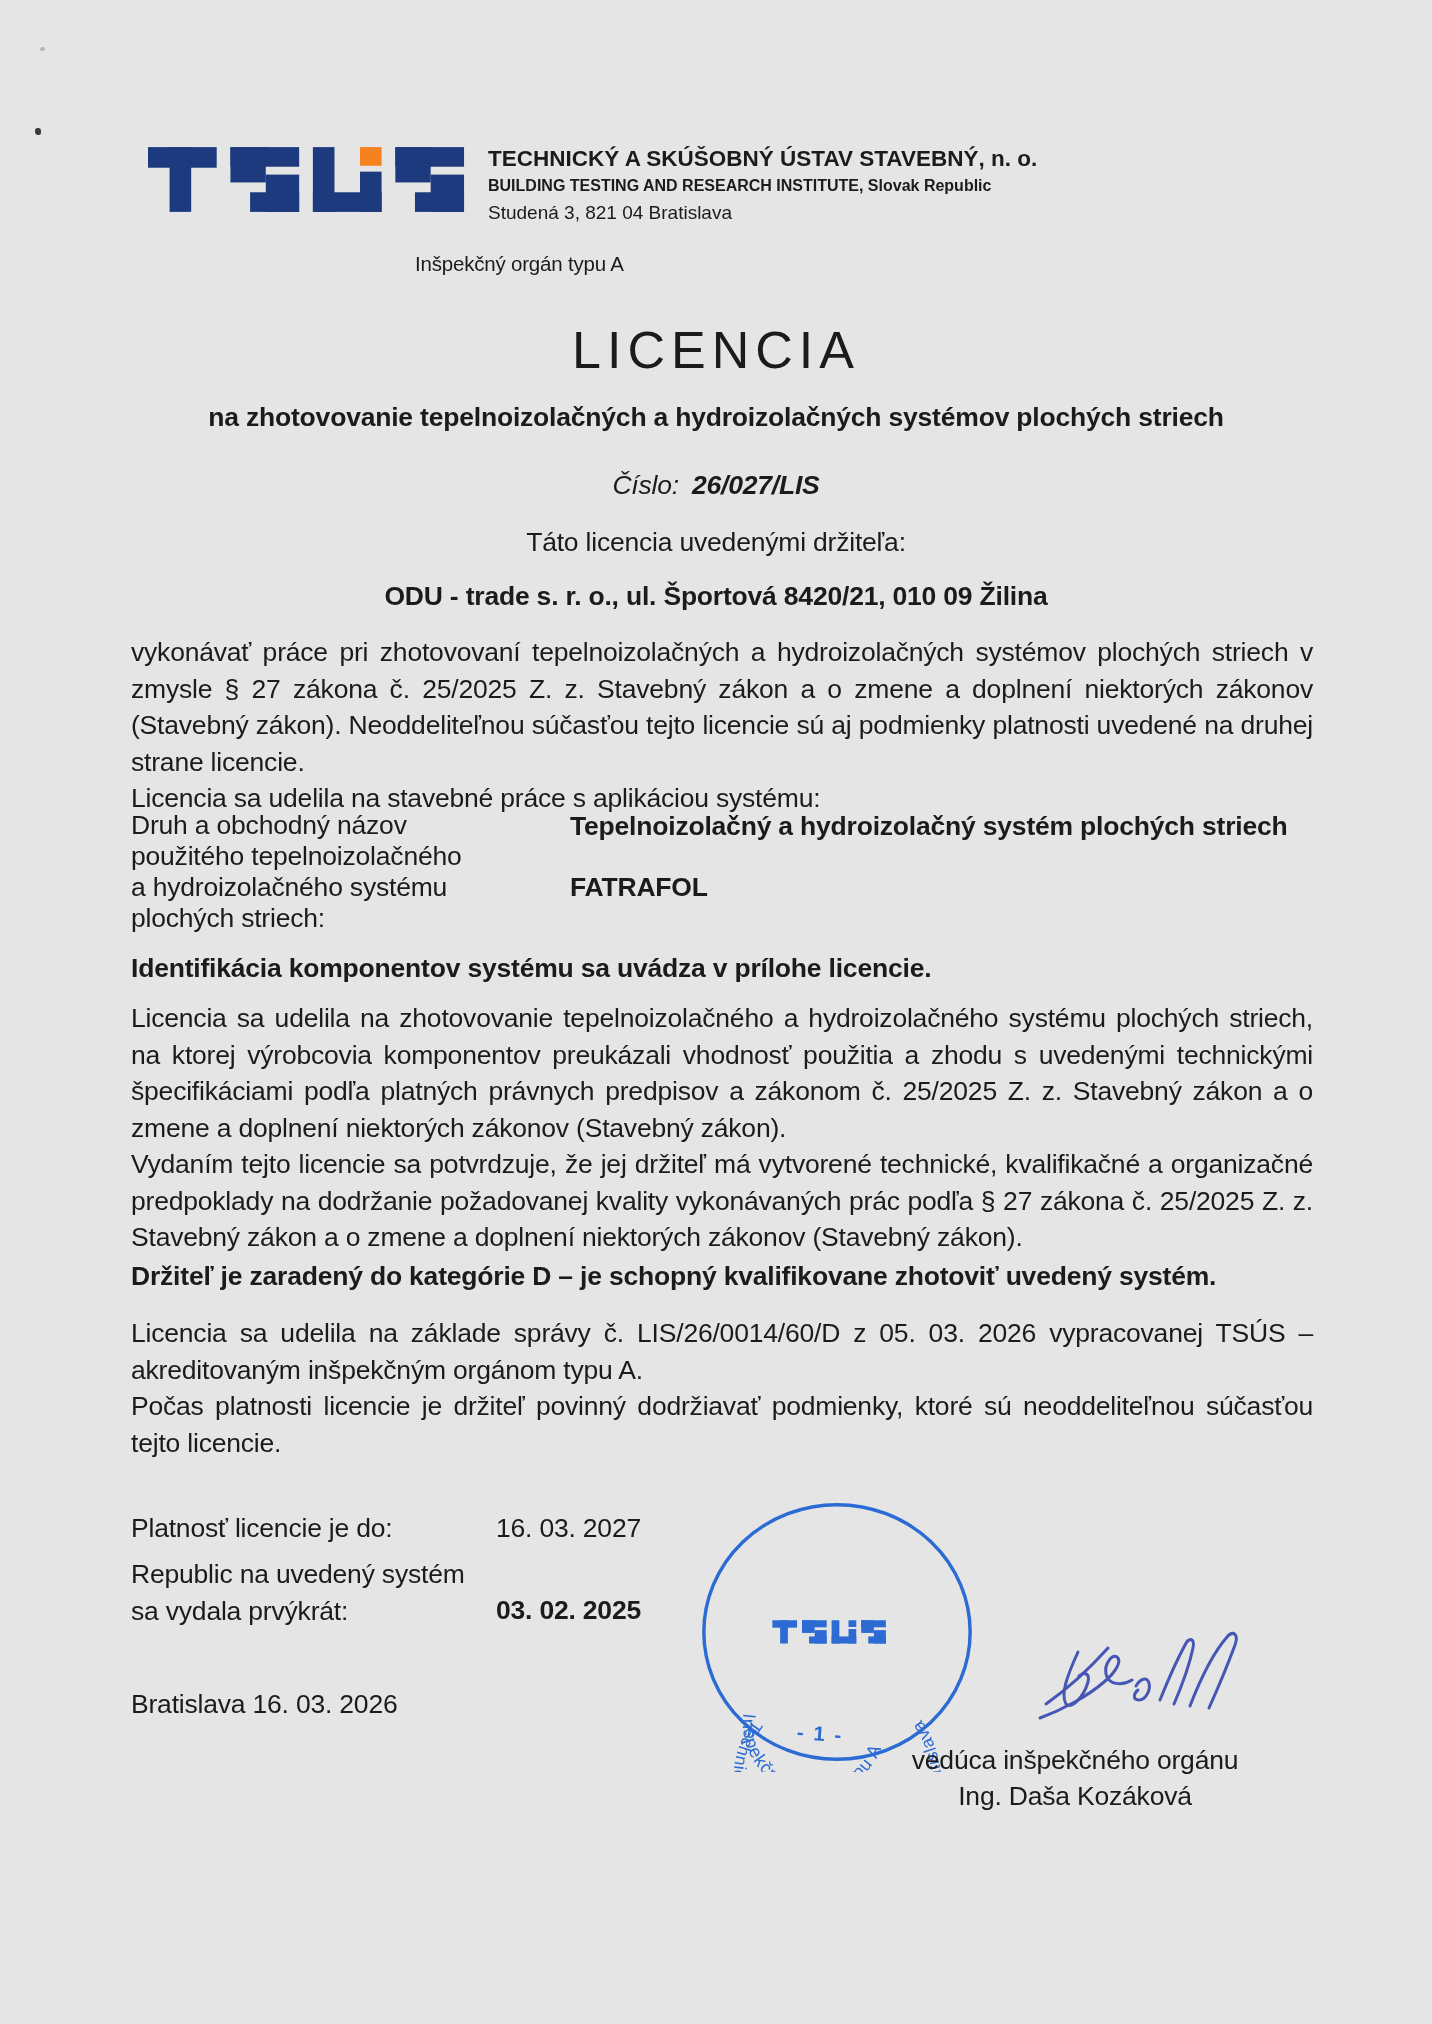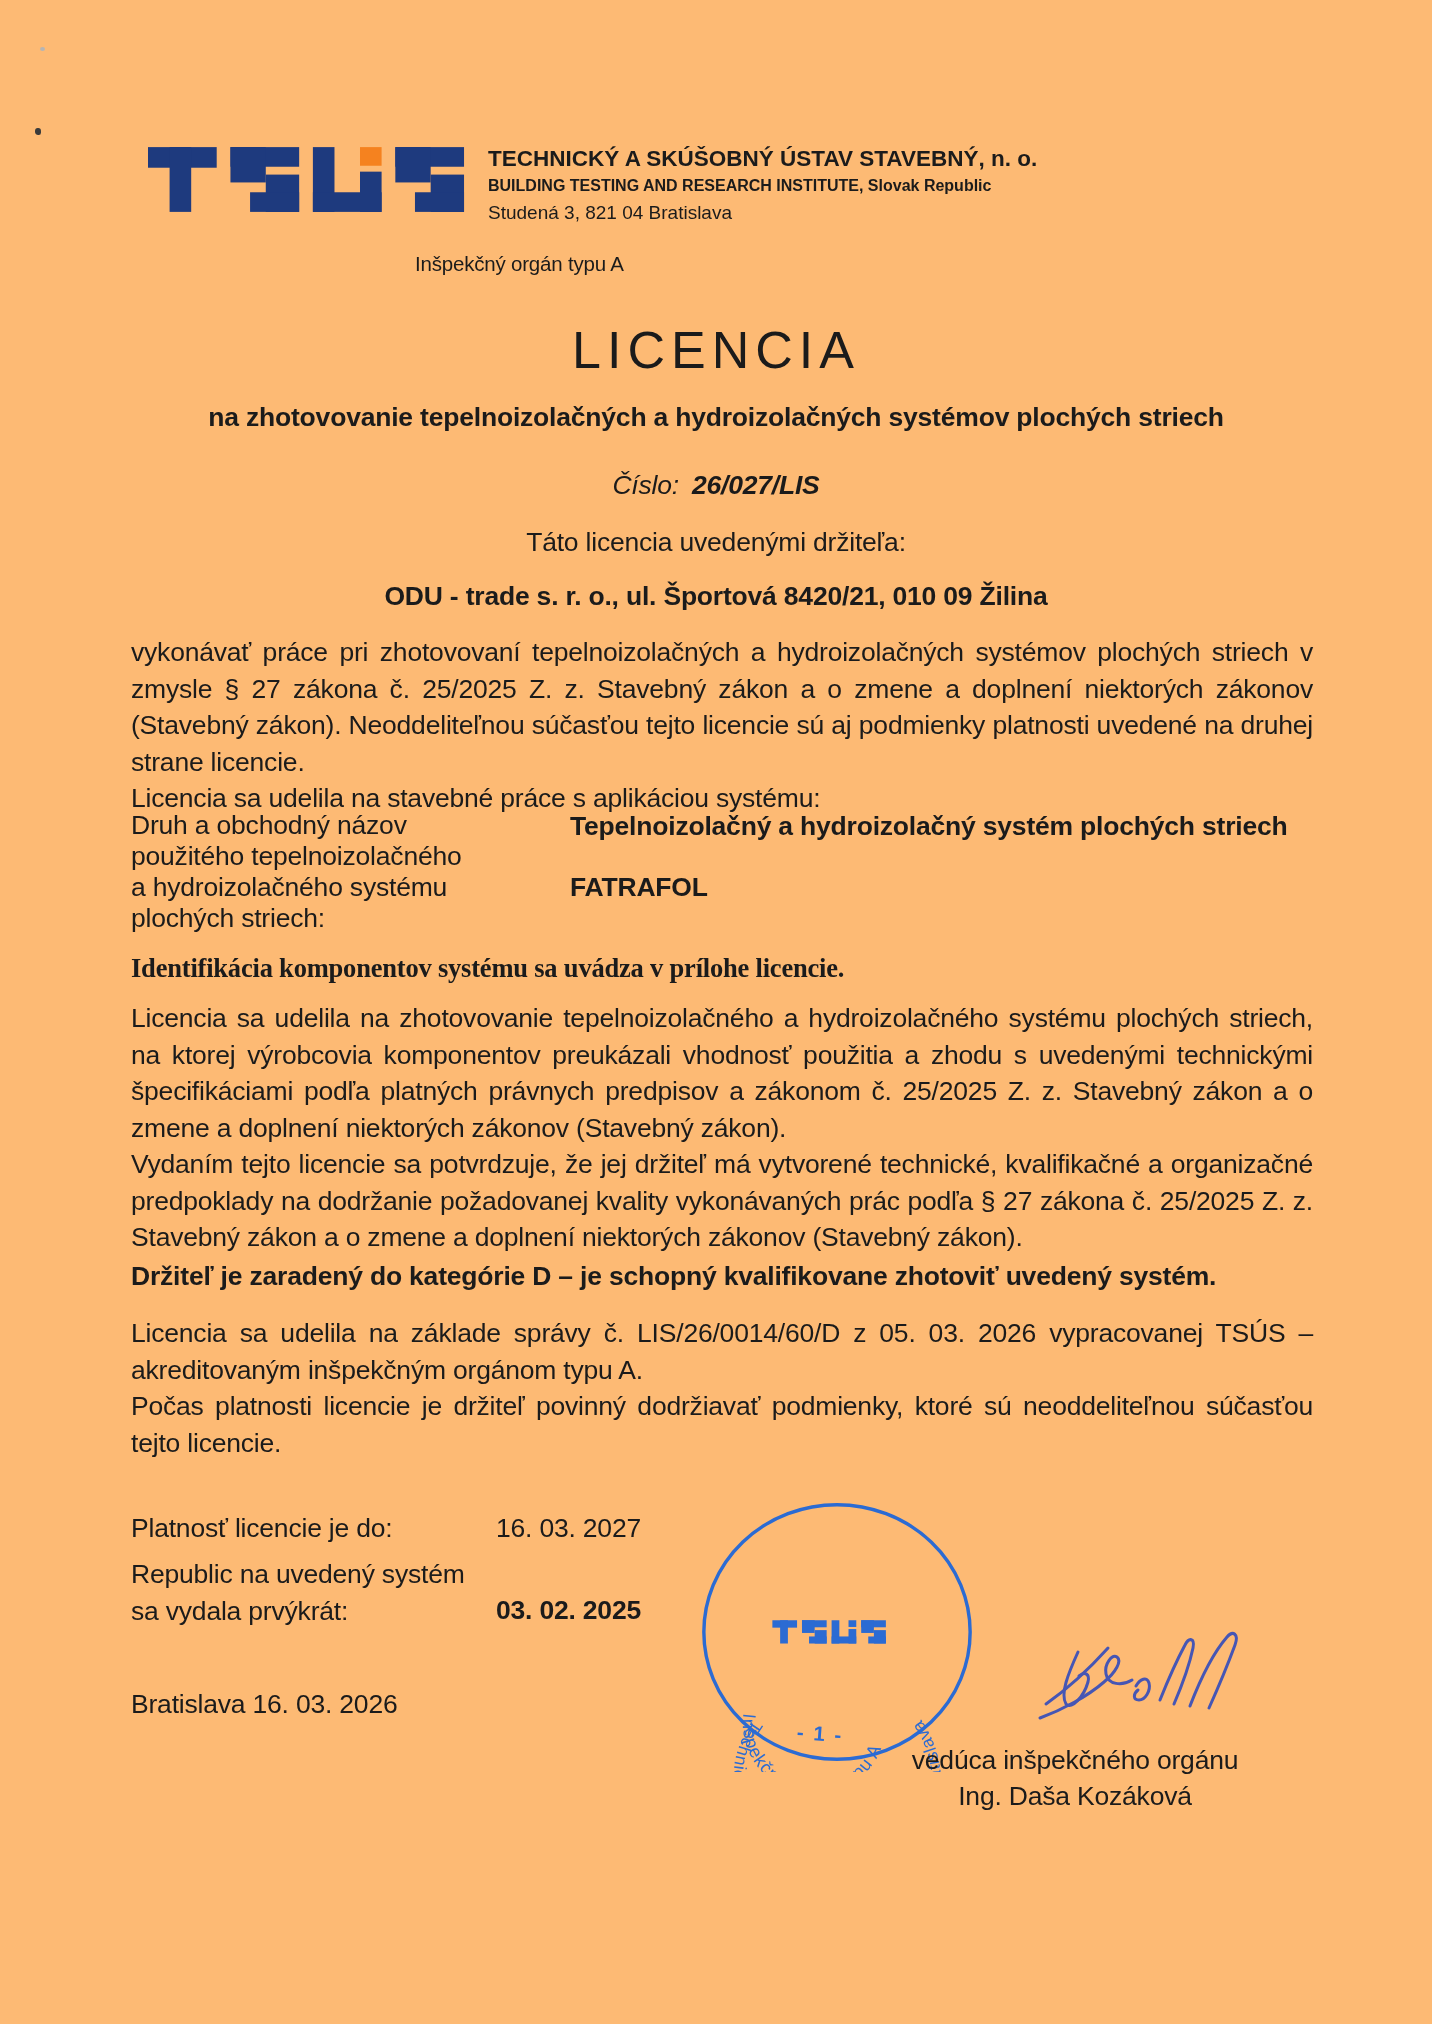--- a/index.html
+++ b/index.html
@@ -6,21 +6,21 @@
     --logo-navy:#1e3a7e;
     --logo-orange:#f5821f;
     --stamp-blue:#2b6bd3;
     --signature-blue:#4656b4;
     --text-color:#1b1b1b;
   }
   html,body{margin:0;padding:0;background:#ffffff;}
   .page{
     position:relative;
     width:1432px;height:2024px;
-    background:#fdba74;
+    background:#e5e5e5;
     font-family:"Liberation Sans", sans-serif;
     color:var(--text-color);
     font-size:26.5px;
     line-height:36.5px;
     letter-spacing:-0.2px;
     overflow:hidden;
   }
   .justify{text-align:justify;}
   .prelines{white-space:pre-line;}
   .nowrap{white-space:nowrap;}
@@ -38,21 +38,21 @@
   .subtitle{position:absolute;left:60px;right:60px;top:399px;text-align:center;font-weight:bold;}
   .number-line{position:absolute;left:0;right:0;top:467px;text-align:center;font-style:italic;}
   .number-line .val{font-weight:bold;margin-left:13px;}
   .holder-intro{position:absolute;left:0;right:0;top:524px;text-align:center;}
   .holder-name{position:absolute;left:0;right:0;top:578px;text-align:center;font-weight:bold;}
 
   .p1{position:absolute;left:131px;top:634px;width:1182px;}
   .syslabel{position:absolute;left:131px;top:810px;width:430px;line-height:31px;}
   .sysvalue1{position:absolute;left:570px;top:808px;width:760px;font-weight:bold;white-space:nowrap;}
   .sysvalue2{position:absolute;left:570px;top:869px;font-weight:bold;}
-  .ident{position:absolute;left:131px;top:950px;width:1182px;font-weight:bold;font-family:Liberation Serif, serif;}
+  .ident{position:absolute;left:131px;top:950px;width:1182px;font-weight:bold;}
   .p2{position:absolute;left:131px;top:1000px;width:1182px;}
   .category{position:absolute;left:131px;top:1258px;width:1182px;font-weight:bold;}
   .p4{position:absolute;left:131px;top:1315px;width:1182px;}
 
   .vlabel1{position:absolute;left:131px;top:1510px;}
   .vvalue1{position:absolute;left:496px;top:1510px;font-weight:normal;}
   .vlabel2{position:absolute;left:131px;top:1556px;}
   .vvalue2{position:absolute;left:496px;top:1592px;font-weight:bold;}
   .placedate{position:absolute;left:131px;top:1686px;}
 

